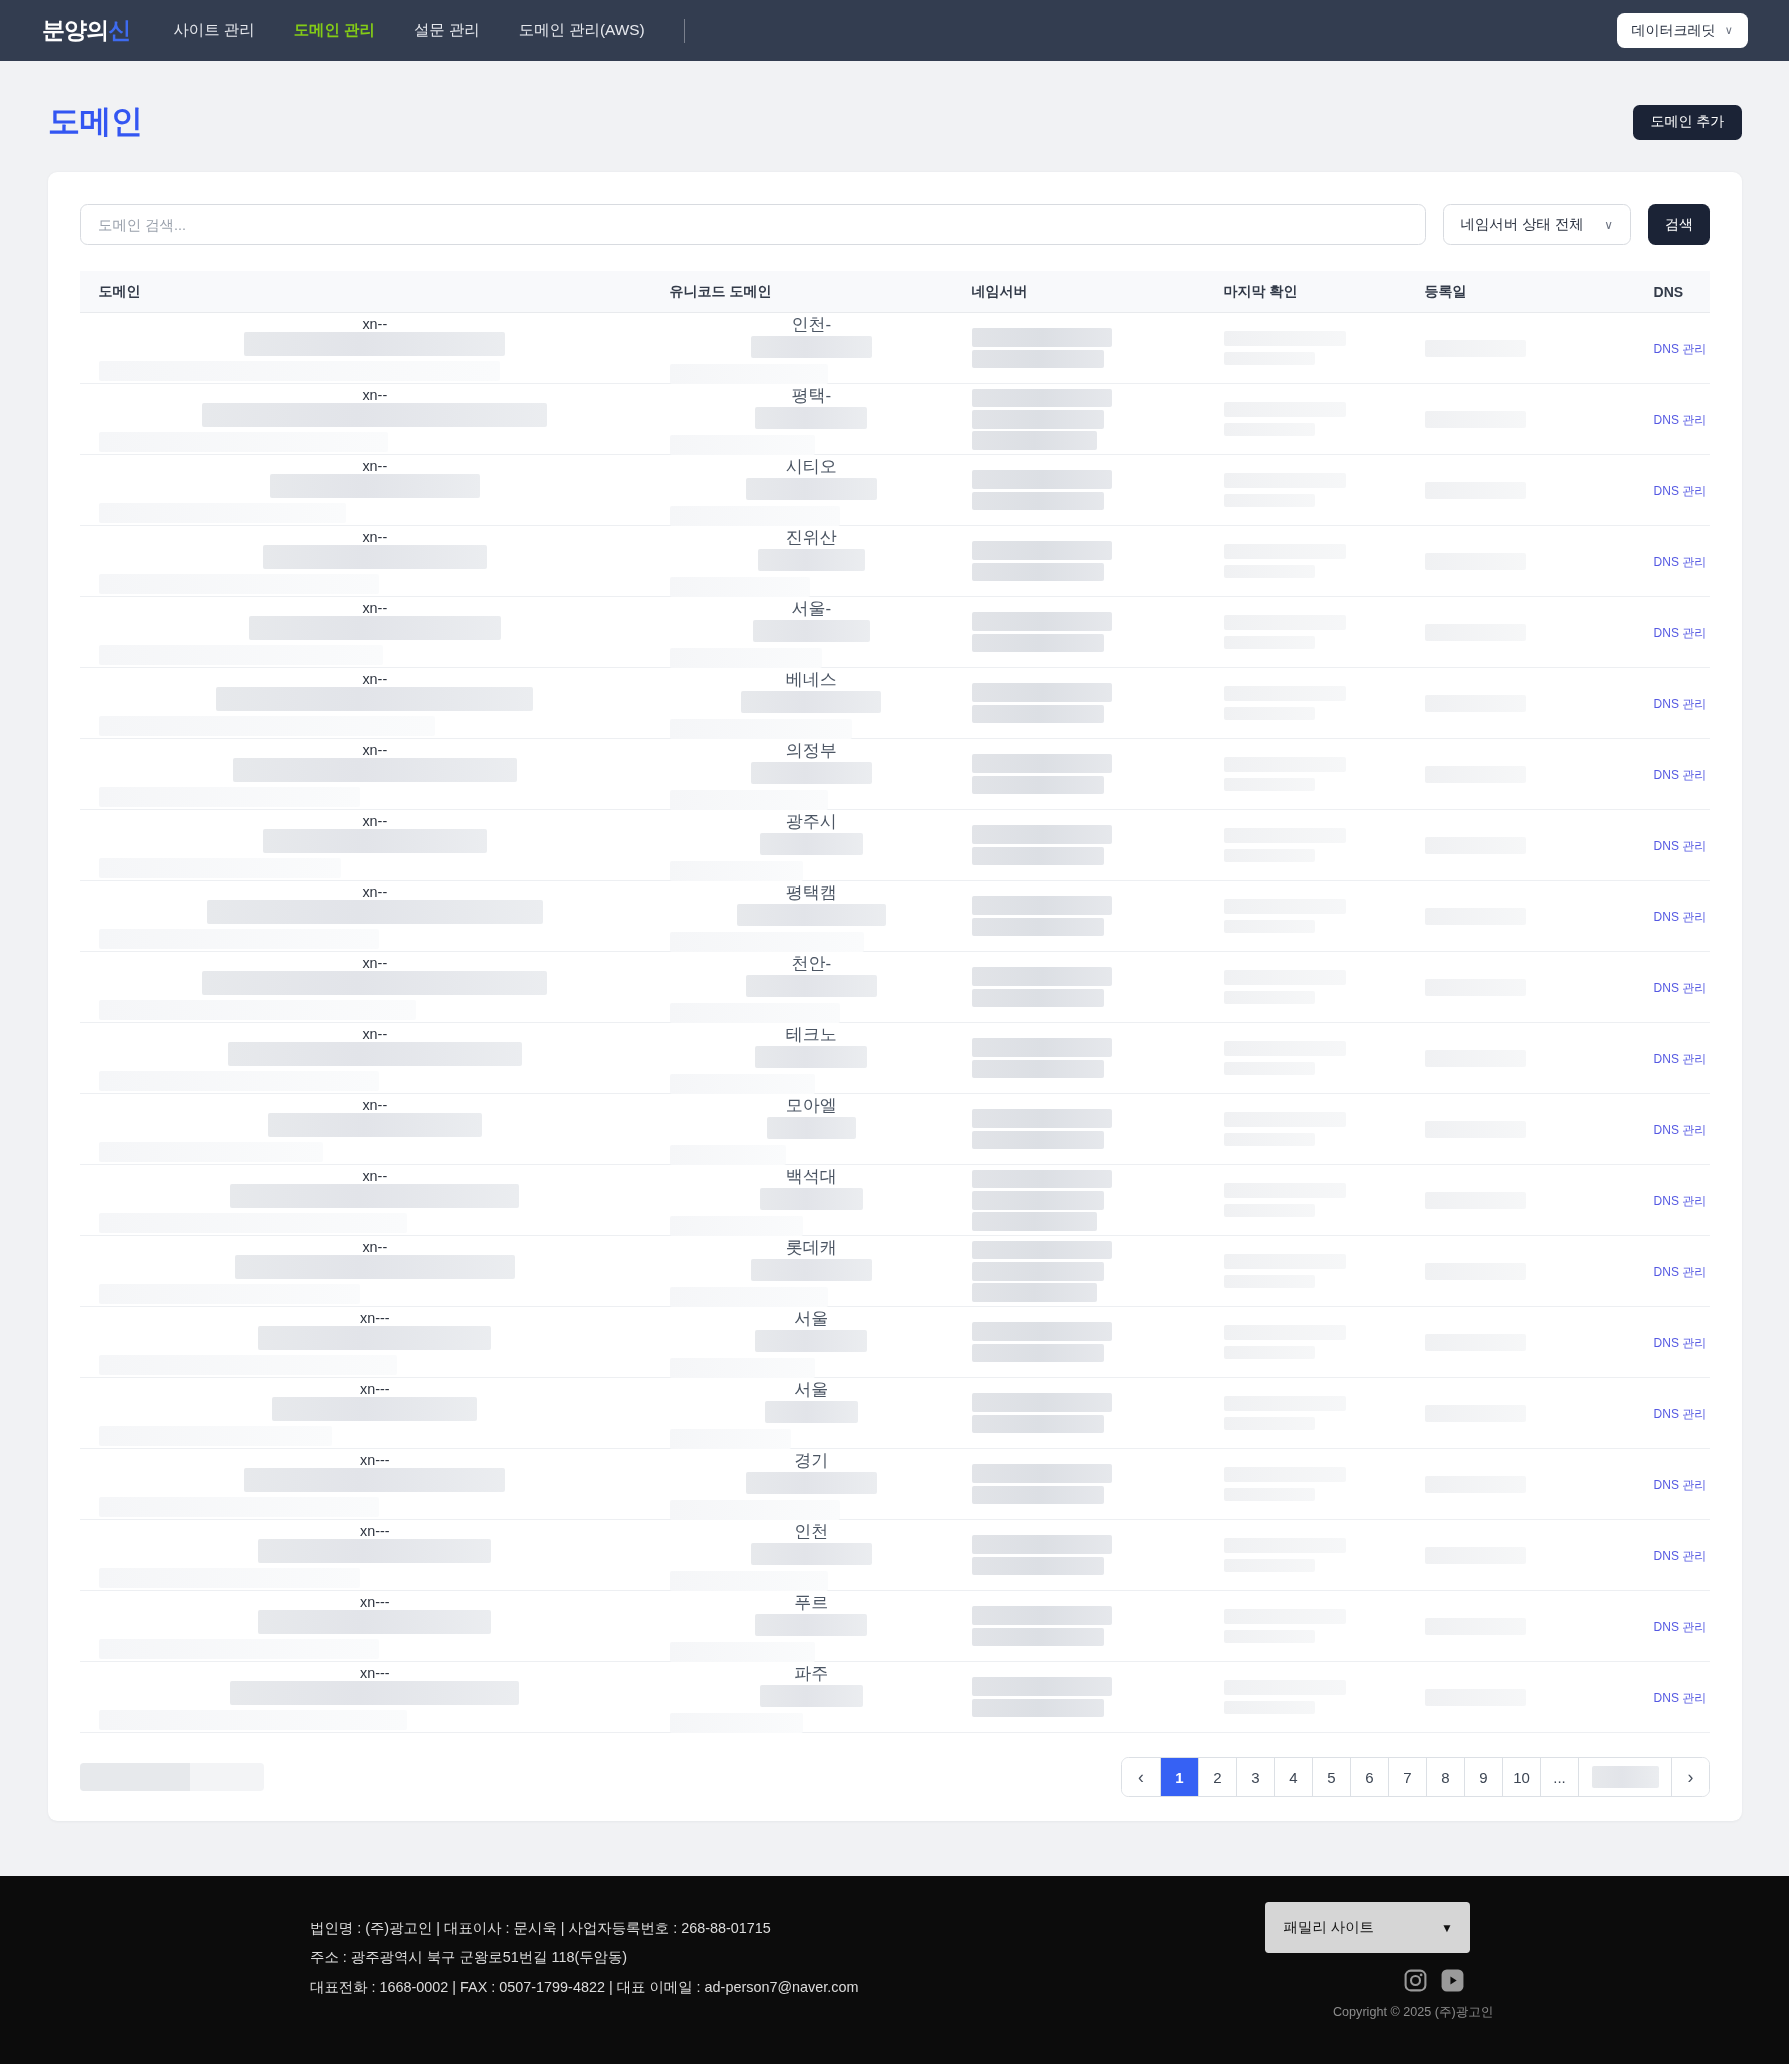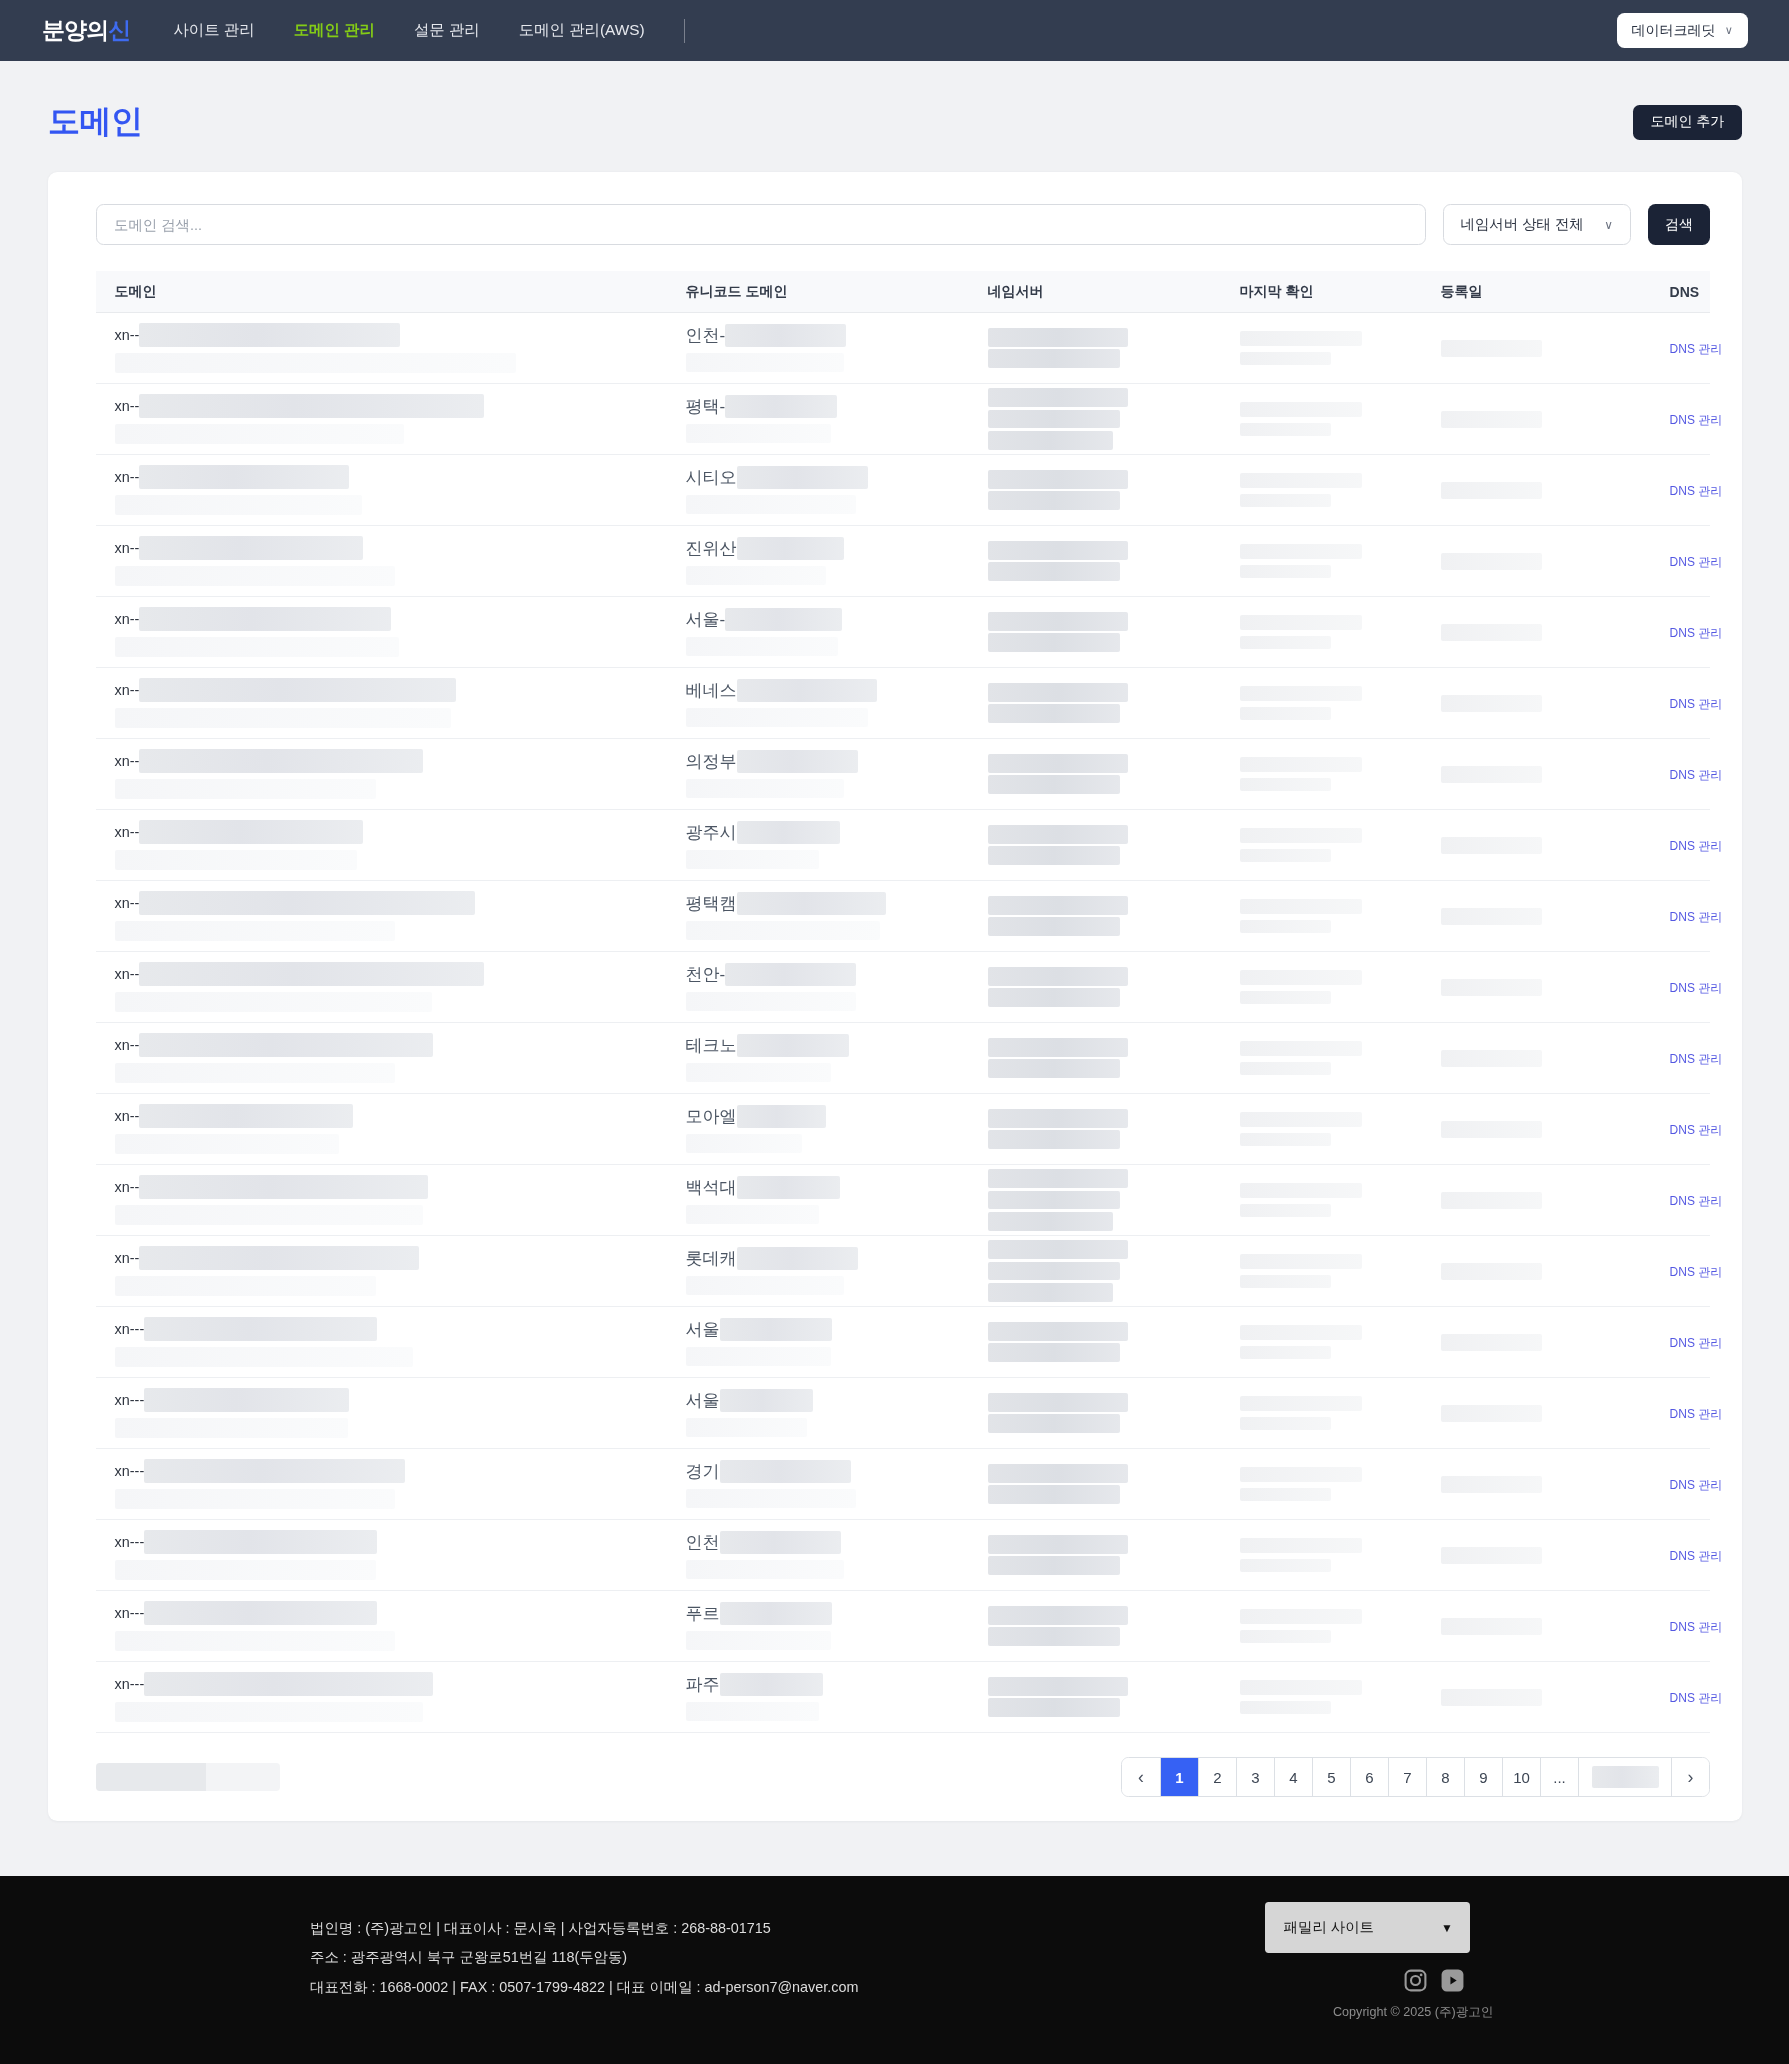--- a/index.html
+++ b/index.html
@@ -33,21 +33,21 @@
   }
   .page-title { font-size:32px; font-weight:800; color:#3356f2; letter-spacing:-0.5px; }
   .add-btn {
     background:#1b2336; color:#fff; border:none; border-radius:6.5px; height:35px;
     padding:0 17.7px; font-size:14px; cursor:pointer; font-family:inherit;
   }
 
   
   .card {
     background:#fff; border-radius:9.3px; margin:28px 48px 0 48px;
-    padding:32px 32px 24px 48px; box-shadow:0 0.9px 2.8px rgba(20,30,60,.05);
+    padding:32px 32px 24px 32px; box-shadow:0 0.9px 2.8px rgba(20,30,60,.05);
   }
   .search-row { display:flex; align-items:center; gap:17px; }
   .search-input {
     flex:1; height:41px; border:0.9px solid #d8dbe0; border-radius:7.5px;
     padding:0 17px; font-size:14.4px; color:#333; font-family:inherit; outline:none;
   }
   .search-input::placeholder { color:#9aa1ac; }
   .filter-select {
     height:41px; border:0.9px solid #d8dbe0; border-radius:7.5px; background:#fff;
     display:flex; align-items:center; gap:20.5px; padding:0 17px; font-size:14.4px;
@@ -68,21 +68,21 @@
   }
   .tbl-head {
     height:42px; background:#f8f9fb; border-bottom:0.9px solid #e8eaed;
     font-size:14px; font-weight:700; color:#333b49;
   }
   .tbl-head > div { padding-left:18.6px; }
   .tbl-head .col-dns { text-align:left; padding-right:30px; }
   .tbl-row { height:71px; border-bottom:0.9px solid #edeff2; }
   .tbl-row > div { padding-left:18.6px; }
   .cell-domain { font-size:14.4px; color:#2f3540; }
-  .line1 { display:flex; align-items:center; }
+  .line1 { display:flex; align-items:center;flex-direction:column; }
   .blk {
     display:inline-block; height:24px; border-radius:1.9px;
     background:linear-gradient(90deg,#e7e9ec 0%,#e2e4e9 45%,#ebedf0 100%);
     filter:blur(0.4px);
   }
   .blk.faint { height:19.6px; background:linear-gradient(90deg,#f5f6f8,#fafbfc); margin-top:5.6px; display:block; }
   .blk.uni { height:22.4px; }
   .blk.ns { display:block; height:18.6px; margin:2.8px 0;
     background:linear-gradient(90deg,#e2e4e8 0%,#dcdfe4 50%,#e6e8ec 100%); }
   .blk.lite { background:linear-gradient(90deg,#f0f1f3,#f6f7f8); display:block; }

